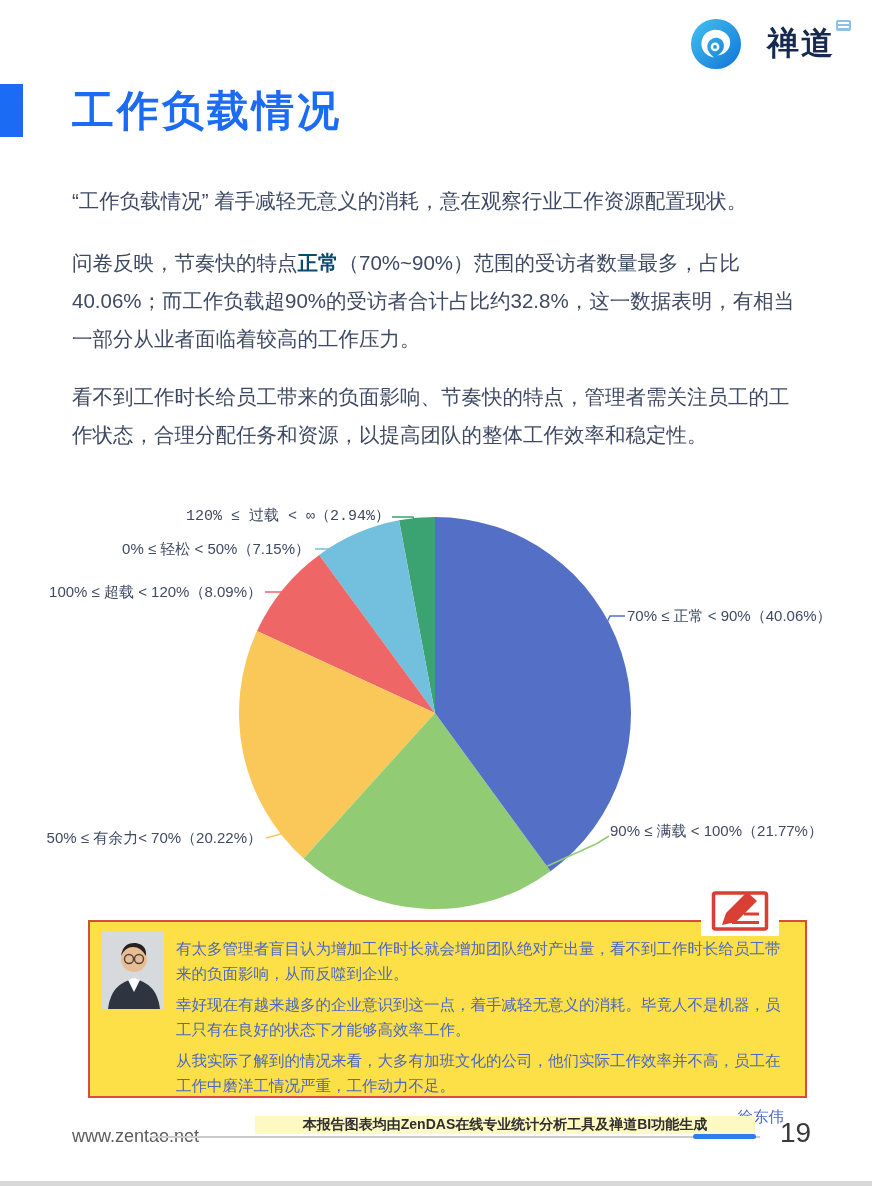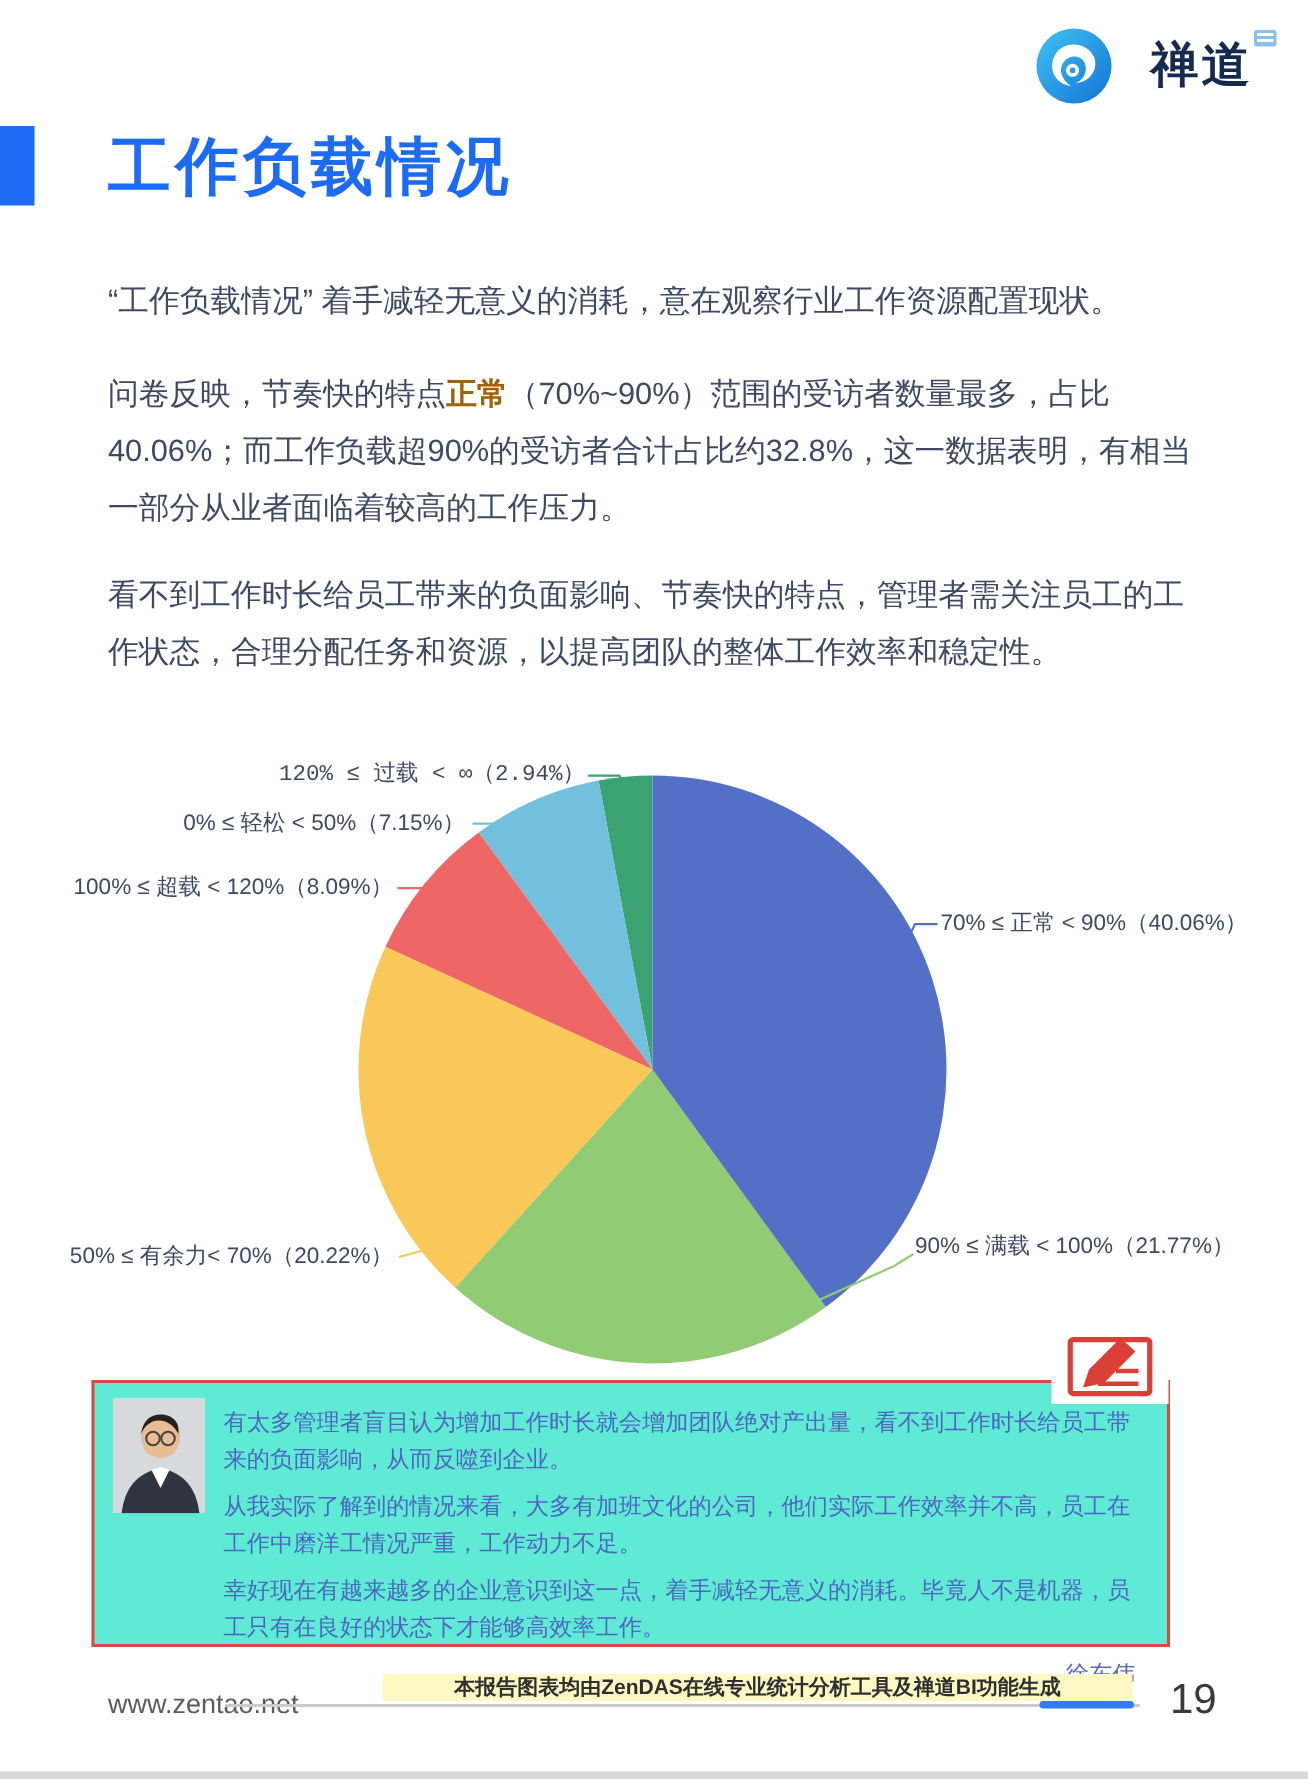--- a/index.html
+++ b/index.html
@@ -14,33 +14,33 @@
   .logo-badge { position:absolute; top:-2px; right:-16px; width:15px; height:11px; border-radius:2px; background:#8ac0ec; }
   .logo-badge i { display:block; height:2px; background:#fff; margin:2px 2px 0 2px; }
   
   .accent-bar { position:absolute; left:0; top:84px; width:23px; height:53px; background:#1b6bf5; }
   .section-title { position:absolute; left:72px; top:84px; font-size:42px; line-height:53px; font-weight:bold; color:#1b6bf5; letter-spacing:3px; }
   
   .para { position:absolute; left:72px; width:730px; font-size:20.5px; line-height:38px; color:#3e4a63; }
   .p1 { top:182px; }
   .p2 { top:244px; }
   .p3 { top:378px; }
-  .hl { color:#a16207; font-weight:bold; }
+  .hl { color:#0c4a6e; font-weight:bold; }
   
   .chart-area { position:absolute; left:0; top:495px; width:872px; height:420px; }
   .chart-area svg.pie { position:absolute; left:0; top:0; }
   .pie-label { position:absolute; font-size:15px; line-height:18px; color:#3e4a63; white-space:nowrap; }
   .lbl-overload  { top:13px;  right:482px;font-family:Liberation Mono, monospace; }
   .lbl-easy      { top:45px;  right:562px; }
   .lbl-over      { top:88px;  right:610px; }
   .lbl-normal    { top:112px; left:627px; }
   .lbl-full      { top:327px; left:610px; }
   .lbl-spare     { top:334px; right:610px; }
   
-  .quote-box { position:absolute; left:61px; top:920px; width:719px; height:178px; border:2px solid #db4a3f; background:#5eead4; }
+  .quote-box { position:absolute; left:88px; top:920px; width:719px; height:178px; border:2px solid #db4a3f; background:#fde047; }
   .edit-icon { position:absolute; left:701px; top:884px; width:78px; height:52px; background:#fff; display:flex; align-items:center; justify-content:center; }
   .avatar { position:absolute; left:12px; top:10px; width:62px; height:77px; overflow:hidden; }
   .quote-text { position:absolute; left:86px; top:14px; width:618px; font-size:15.5px; line-height:25px; color:#4d67c1; }
   .quote-text p { margin-bottom:6px; }
   .quote-author { text-align:right; padding-right:10px; margin-top:2px; }
   
   .footer-site { position:absolute; left:72px; top:1126px; font-size:18px; color:#5c5c5c; text-decoration:none; }
   .footer-line { position:absolute; left:150px; top:1136px; width:610px; height:2px; background:#cbcbcb; }
   .footer-note { position:absolute; left:255px; top:1116px; width:500px; text-align:center; font-size:14px; font-weight:bold; color:#2f2f2f; background:#fef9c3; }
   .footer-blue { position:absolute; left:693px; top:1134px; width:63px; height:5px; border-radius:3px; background:#2e7ef2; }
@@ -112,22 +112,22 @@
         <circle cx="32" cy="27" r="13" fill="#e8bd93"></circle>
         <path d="M19 24 Q21 10 34 11 Q45 13 44 24 Q39 15 31 15 Q23 15 19 24 Z" fill="#26211e"></path>
         <circle cx="27" cy="27" r="4.5" fill="none" stroke="#4a423c" stroke-width="1.4"></circle>
         <circle cx="37" cy="27" r="4.5" fill="none" stroke="#4a423c" stroke-width="1.4"></circle>
         <path d="M6 77 Q9 51 32 47 Q55 51 58 77 Z" fill="#2e3440"></path>
         <polygon points="26,48 32,60 38,48 32,46" fill="#ffffff"></polygon>
       </svg>
     </div>
     <div class="quote-text">
       <p>有太多管理者盲目认为增加工作时长就会增加团队绝对产出量，看不到工作时长给员工带来的负面影响，从而反噬到企业。</p>
+      <p>幸好现在有越来越多的企业意识到这一点，着手减轻无意义的消耗。毕竟人不是机器，员工只有在良好的状态下才能够高效率工作。</p>
       <p>从我实际了解到的情况来看，大多有加班文化的公司，他们实际工作效率并不高，员工在工作中磨洋工情况严重，工作动力不足。</p>
-      <p>幸好现在有越来越多的企业意识到这一点，着手减轻无意义的消耗。毕竟人不是机器，员工只有在良好的状态下才能够高效率工作。</p>
       <div class="quote-author">—— 徐东伟</div>
     </div>
   </div>
   <div class="edit-icon">
     <svg width="58" height="44" viewBox="0 0 58 44">
       <rect x="2.5" y="5" width="53" height="36" rx="2" fill="#ffffff" stroke="#d93f35" stroke-width="3.5"></rect>
       <path d="M11 37 L15 25 L36 4 L46 13 L25 34 Z" fill="#d93f35"></path>
       <line x1="33" y1="26" x2="48" y2="26" stroke="#d93f35" stroke-width="3"></line>
       <line x1="21" y1="34.5" x2="48" y2="34.5" stroke="#d93f35" stroke-width="3"></line>
     </svg>

